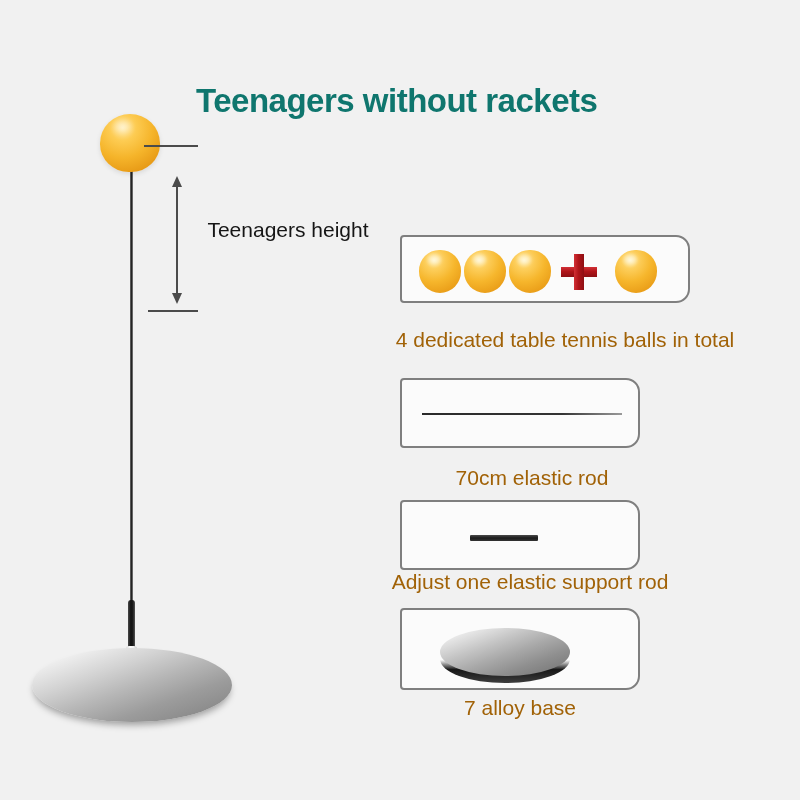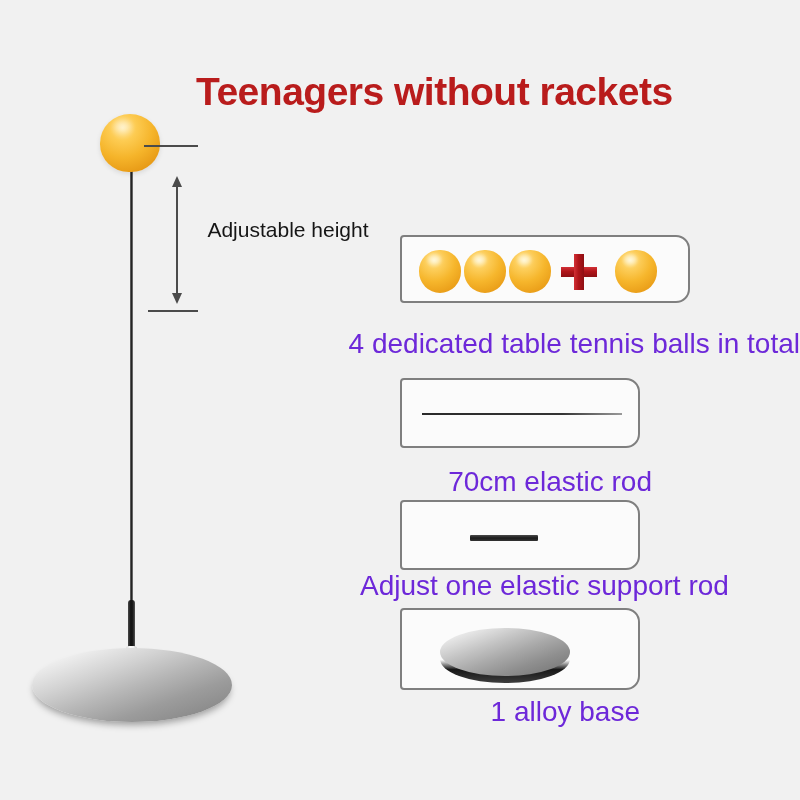--- a/index.html
+++ b/index.html
@@ -16,26 +16,26 @@
     width: 800px;
     height: 800px;
     background: #f1f1f1;
     overflow: hidden;
   }
 
   
   #title {
     position: absolute;
     left: 196px;
-    top: 72px;
+    top: 84px;
     width: 604px;
-    font-size: 39px;
+    font-size: 33px;
     font-weight: 700;
     letter-spacing: -0.5px;
-    color: #b91c1c;
+    color: #0f766e;
     white-space: nowrap;
     line-height: 1.0;
   }
 
   
   #product {
     position: absolute;
     left: 0px;
     top: 90px;
     width: 380px;
@@ -163,23 +163,23 @@
   
   .panel {
     position: absolute;
     background: #fbfbfb;
     border: 2px solid #7f7f7f;
     border-radius: 4px 14px 14px 4px;
     box-sizing: border-box;
   }
   .caption {
     position: absolute;
-    font-size: 28px;
-    color: #6d28d9;
-    text-align: right;
+    font-size: 21px;
+    color: #a16207;
+    text-align: center;
     white-space: nowrap;
   }
 
   
   #panel-balls { left: 400px; top: 235px; width: 290px; height: 68px; }
   .ball-small {
     position: absolute;
     top: 13px;
     width: 42px;
     height: 43px;
@@ -290,21 +290,21 @@
     <div class="leader-line" id="leader-top"></div>
     <div class="leader-line" id="leader-lower"></div>
 
     <svg id="dim-arrow" viewBox="0 0 16 128">
       <line x1="8" y1="8" x2="8" y2="120" stroke="#4b4b4b" stroke-width="2"></line>
       <polygon points="8,0 3,11 13,11" fill="#4b4b4b"></polygon>
       <polygon points="8,128 3,117 13,117" fill="#4b4b4b"></polygon>
     </svg>
 
     <div id="dim-label">
-      <span>Adjustable height</span>
+      <span>Teenagers height</span>
     </div>
   </div>
 
   <div class="panel" id="panel-balls">
     <div class="ball-small" id="ball-s1"></div>
     <div class="ball-small" id="ball-s2"></div>
     <div class="ball-small" id="ball-s3"></div>
     <div id="plus-icon">
       <div class="bar-h"></div>
       <div class="bar-v"></div>
@@ -320,15 +320,15 @@
 
   <div class="panel" id="panel-support">
     <div id="thick-rod-line"></div>
   </div>
   <div class="caption" id="caption-support">Adjust one elastic support rod</div>
 
   <div class="panel" id="panel-base">
     <div id="base-disc-shadow"></div>
     <div id="base-disc"></div>
   </div>
-  <div class="caption" id="caption-base">1 alloy base</div>
+  <div class="caption" id="caption-base">7 alloy base</div>
 
 </div>
 
 </body></html>

